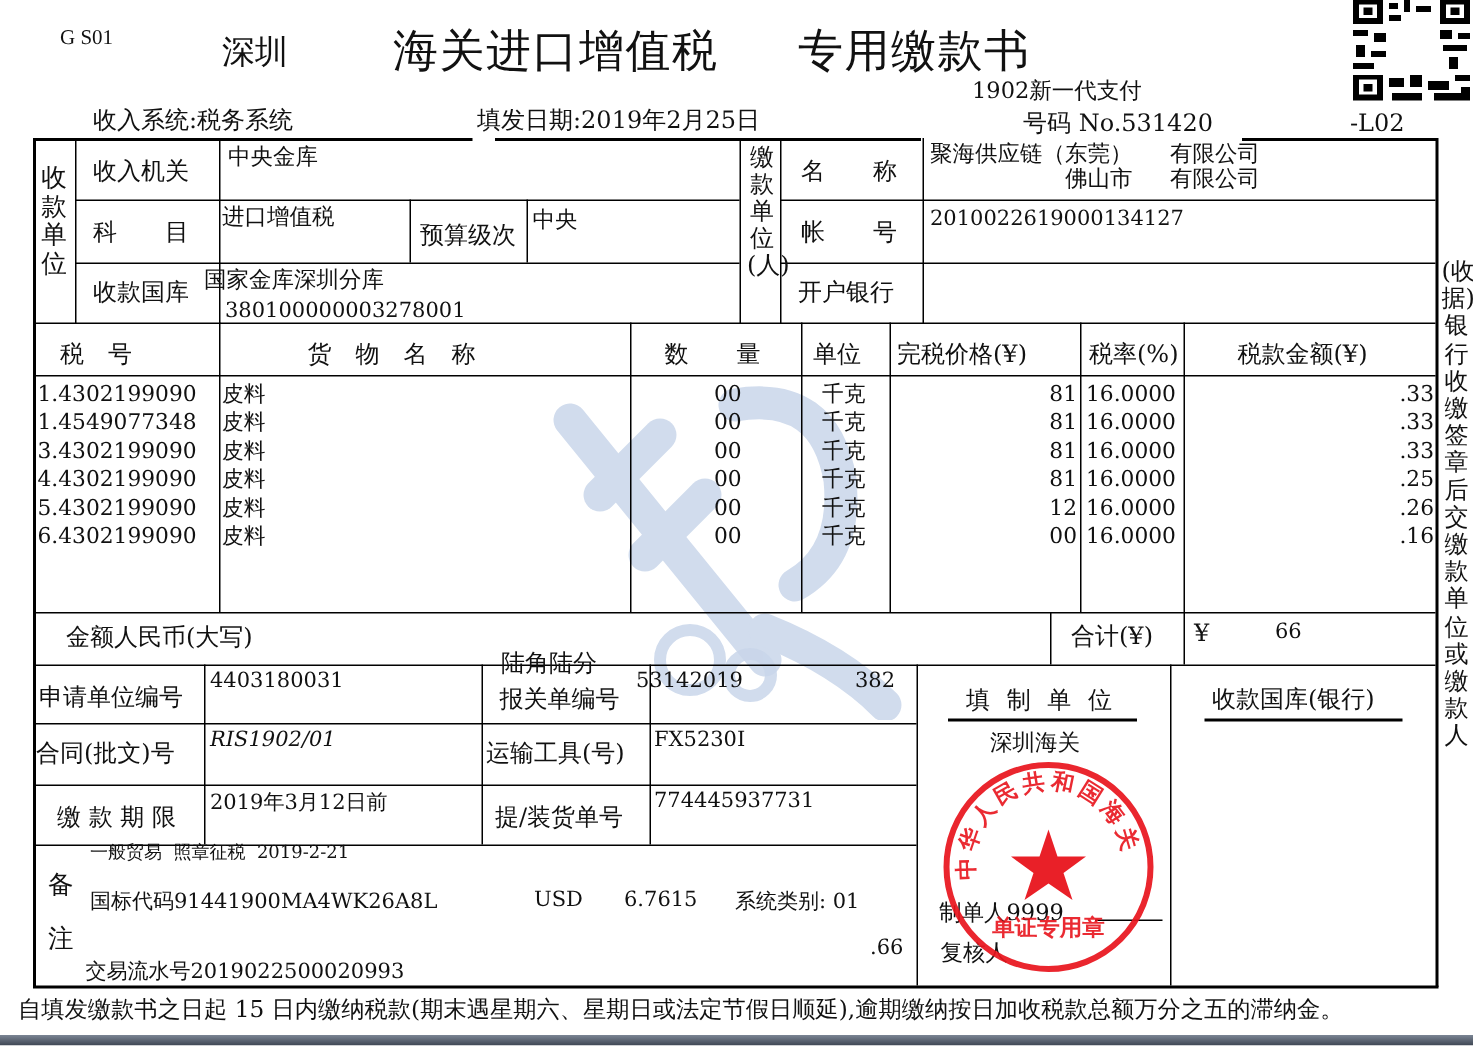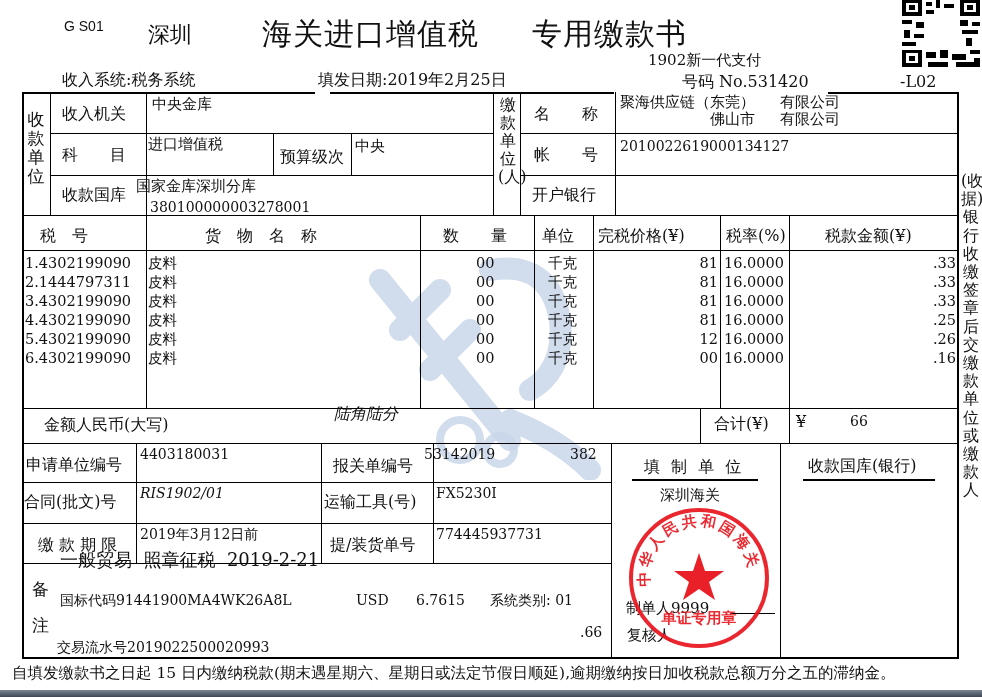--- a/index.html
+++ b/index.html
@@ -2,21 +2,21 @@
 <html><head>
   <meta charset="utf-8">
   <style>
     html, body { margin: 0; padding: 0; }
     body {
       width: 982px; height: 697px; position: relative; overflow: hidden;
       background: #ffffff; color: #111;
       font-family: "DejaVu Serif", "Liberation Serif", serif;
     }
     .abs { position: absolute; white-space: nowrap; }
-    .mono { font-family: Liberation Sans, sans-serif; margin-left: 24px; }
+    .mono { font-family: Liberation Serif, serif; }
     .hl { position: absolute; background: #000; height: 1px; }
     .vl { position: absolute; background: #000; width: 1px; }
     .hl.thick { height: 2px; }
     .vl.thick { width: 2px; }
     .lbl { font-size: 16px; }
     .val { font-size: 15px; }
     .vert { position: absolute; width: 20px; font-size: 17px; line-height: 19px; text-align: center; white-space: normal; }
     .num { font-size: 14.5px; line-height: 19px; }
     .taskbar { position: absolute; left: 0; top: 690px; width: 982px; height: 7px; background: linear-gradient(#7b8594,#3e4653); }
   </style>
@@ -152,21 +152,21 @@
 <div class="abs lbl" style="left:40px;top:226px;white-space:pre;">税　号</div>
 <div class="abs lbl" style="left:205px;top:226px;white-space:pre;">货　物　名　称</div>
 <div class="abs lbl" style="left:443px;top:226px;white-space:pre;">数　　量</div>
 <div class="abs lbl" style="left:542px;top:226px;">单位</div>
 <div class="abs lbl" style="left:598px;top:226px;">完税价格(¥)</div>
 <div class="abs lbl" style="left:726px;top:226px;">税率(%)</div>
 <div class="abs lbl" style="left:825px;top:226px;">税款金额(¥)</div>
 
 <div class="abs num" style="left:25px;top:254px;">
   <div>1.4302199090</div>
-    <div>2.1444797311</div>
+    <div>1.4549077348</div>
     <div>3.4302199090</div>
   <div>4.4302199090</div>
     <div>5.4302199090</div>
     <div>6.4302199090</div>
 </div>
 <div class="abs num" style="left:148px;top:254px;">
   <div>皮料</div>
     <div>皮料</div>
     <div>皮料</div>
   <div>皮料</div>
@@ -211,21 +211,21 @@
     <div>.33</div>
   <div>.25</div>
     <div>.26</div>
     <div>.16</div>
 </div>
 
 <div class="vl" style="left:700px;top:408px;height:35px;"></div>
 <div class="vl" style="left:789px;top:408px;height:35px;"></div>
 <div class="hl" style="left:22px;top:443px;width:935px;"></div>
 <div class="abs lbl" style="left:44px;top:415px;">金额人民币(大写)</div>
-<div class="abs lbl" style="left:334px;top:404px;font-style:italic;">陆角陆分</div>
+<div class="abs lbl" style="left:334px;top:432px;">陆角陆分</div>
 <div class="abs lbl" style="left:714px;top:414px;">合计(¥)</div>
 <div class="abs lbl" style="left:796px;top:412px;">¥</div>
 <div class="abs val" style="left:850px;top:413px;font-size:14px;">66</div>
 
 <div class="vl" style="left:136px;top:443px;height:120px;"></div>
 <div class="vl" style="left:321px;top:443px;height:120px;"></div>
 <div class="vl" style="left:433px;top:443px;height:120px;"></div>
 <div class="vl" style="left:611px;top:443px;height:214px;"></div>
 <div class="vl" style="left:780px;top:443px;height:214px;"></div>
 <div class="hl" style="left:22px;top:482px;width:589px;"></div>
@@ -269,21 +269,21 @@
     <text font-size="15" font-weight="bold" fill="#e8141c" opacity="0.9" font-family="DejaVu Serif, serif" letter-spacing="3">
       <textPath href="#sealArc" startOffset="2%">中华人民共和国海关</textPath>
     </text>
     <polygon points="73,48 79,66 98,66 83,77 89,95 73,84 57,95 63,77 48,66 67,66" fill="#e8141c" opacity="0.95"></polygon>
     <text x="73" y="118" text-anchor="middle" font-size="15" font-weight="bold" fill="#e8141c" opacity="0.9" font-family="DejaVu Serif, serif">单证专用章</text>
   </svg>
 </div>
 
 <div class="abs lbl" style="left:32px;top:578px;font-size:17px;">备</div>
 <div class="abs lbl" style="left:32px;top:614px;font-size:17px;">注</div>
-<div class="abs val" style="left:60px;top:548px;font-size:18px;white-space:pre;">一般贸易  照章征税  2019-2-21</div>
+<div class="abs val" style="left:60px;top:560px;font-size:12px;white-space:pre;">一般贸易  照章征税  2019-2-21</div>
 <div class="abs val" style="left:60px;top:592px;font-size:14px;">国标代码91441900MA4WK26A8L</div>
 <div class="abs val" style="left:356px;top:592px;font-size:14px;">USD</div>
 <div class="abs val" style="left:416px;top:592px;font-size:14px;">6.7615</div>
 <div class="abs val" style="left:490px;top:592px;font-size:14px;">系统类别: 01</div>
 <div class="abs val" style="left:580px;top:624px;font-size:14px;">.66</div>
 <div class="abs val" style="left:57px;top:639px;font-size:14px;">交易流水号2019022500020993</div>
 
 <div class="vert" style="left:961px;top:172px;width:20px;font-size:16px;line-height:18.2px;">(收据)银行收缴签章后交缴款单位或缴款人</div>
 
 <div class="abs" style="left:12px;top:663px;font-size:15.5px;">自填发缴款书之日起 15 日内缴纳税款(期末遇星期六、星期日或法定节假日顺延),逾期缴纳按日加收税款总额万分之五的滞纳金。</div>

